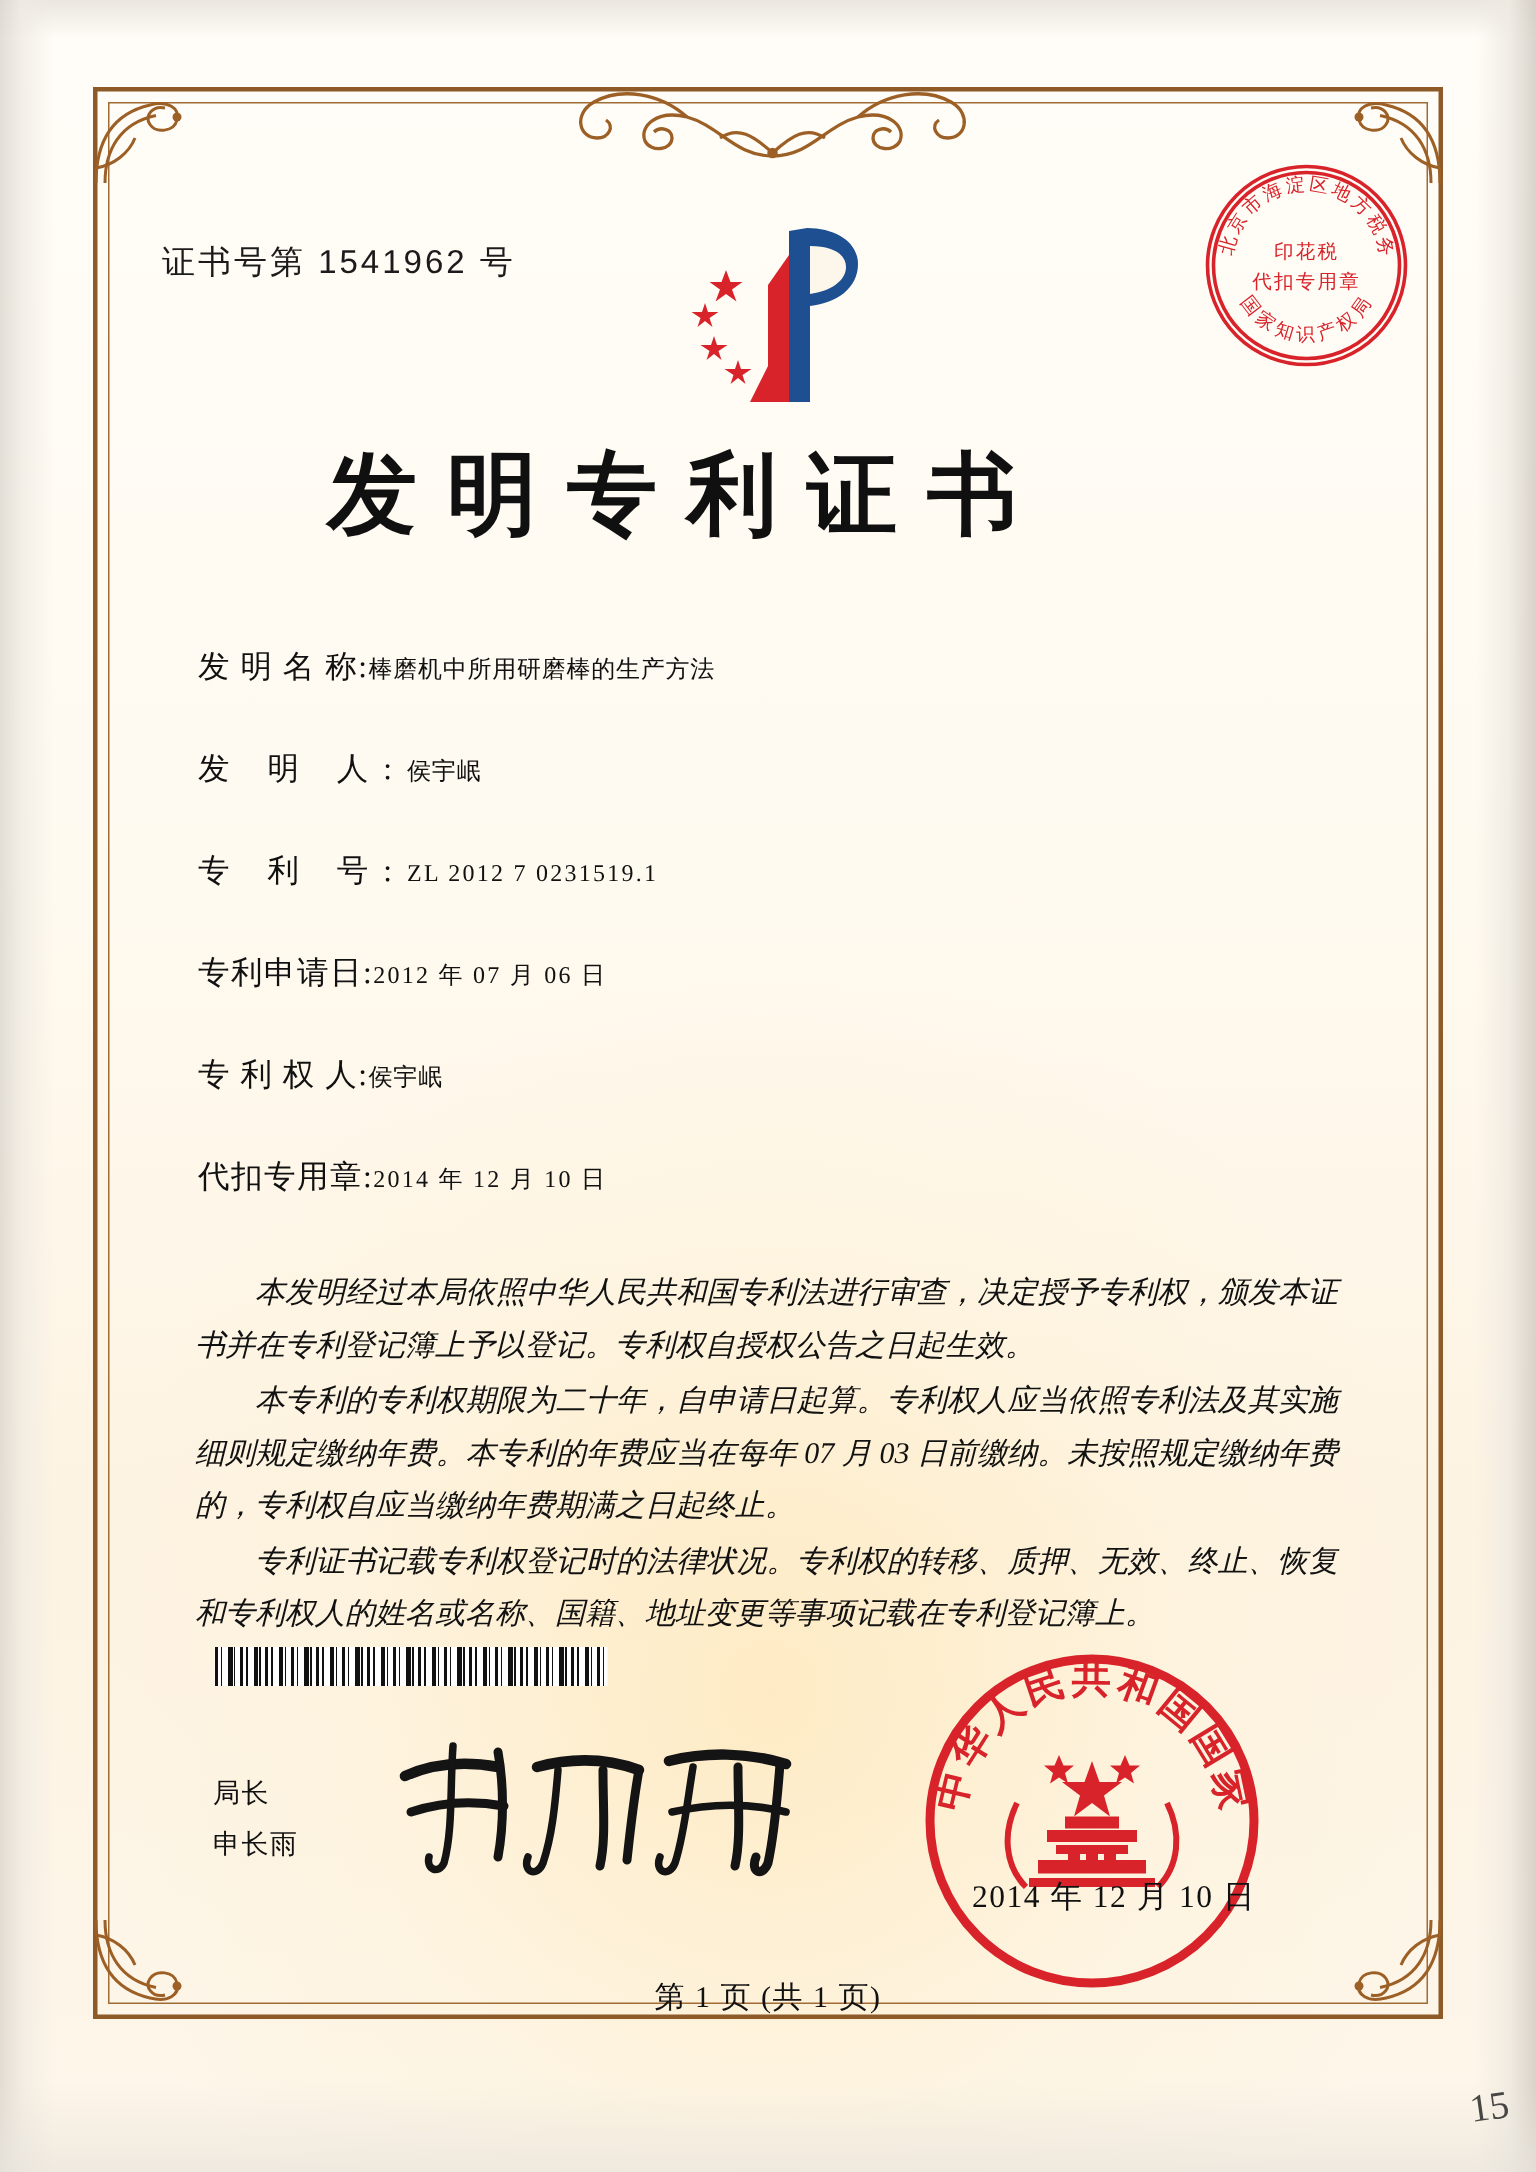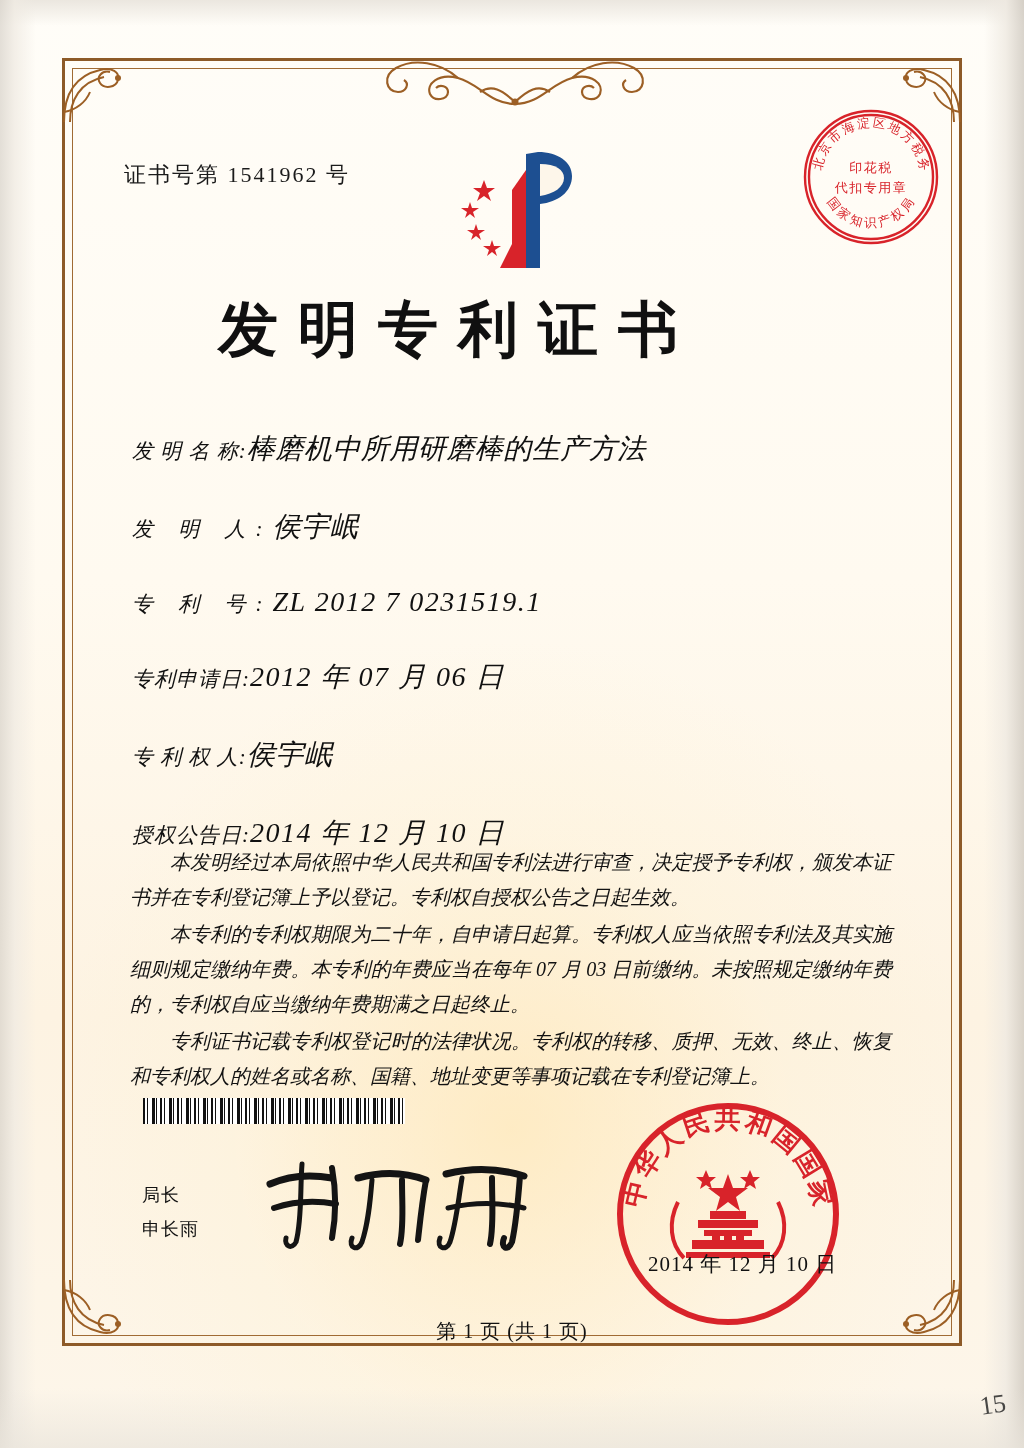--- a/index.html
+++ b/index.html
@@ -77,25 +77,25 @@
     position: absolute;
     left: 330px; top: 40px;
     width: 370px; height: 70px;
     color: #9c5f25;
   }
   .top-flourish svg { width: 100%; height: 100%; display: block; }
 
   
   .cert-number {
     position: absolute;
-    left: 124px; top: 160px;
+    left: 108px; top: 160px;
     font-size: 22px;
     letter-spacing: 2px;
     color: #1b1b1b;
-    font-family: Liberation Serif, serif;
+    font-family: Liberation Sans, sans-serif;
   }
 
   
   .logo {
     position: absolute;
     left: 440px; top: 140px;
     width: 160px; height: 145px;
   }
   .logo svg { width: 100%; height: 100%; display: block; }
 
@@ -127,29 +127,28 @@
     left: 132px; top: 430px;
     width: 760px;
     color: #111;
     font-size: 21px;
   }
   .field-row {
     display: flex;
     align-items: baseline;
     margin-bottom: 40px;
     white-space: nowrap;
-    font-style: italic;
   }
   .field-label {
     font-size: 21px;
     letter-spacing: 1px;
   }
   .field-label.spread-4 { letter-spacing: 10px; text-align: center; }
   .field-value {
-    font-size: 28px;
+    font-size: 16px;
     letter-spacing: .5px;
   }
   .field-value.mono-ish {
     font-family: "Liberation Serif", "DejaVu Serif", serif;
     letter-spacing: 1.5px;
   }
 
   
   .paras {
     position: absolute;
@@ -343,21 +342,21 @@
     </div>
     <div class="field-row">
       <span class="field-label">专利申请日:</span>
       <span class="field-value mono-ish">2012 年 07 月 06 日</span>
     </div>
     <div class="field-row">
       <span class="field-label">专 利 权 人:</span>
       <span class="field-value">侯宇岷</span>
     </div>
     <div class="field-row">
-      <span class="field-label">授权公告日:</span>
+      <span class="field-label">代扣专用章:</span>
       <span class="field-value mono-ish">2014 年 12 月 10 日</span>
     </div>
   </div>
 
   <div class="paras">
     <p class="para">本发明经过本局依照中华人民共和国专利法进行审查，决定授予专利权，颁发本证书并在专利登记簿上予以登记。专利权自授权公告之日起生效。</p>
     <p class="para">本专利的专利权期限为二十年，自申请日起算。专利权人应当依照专利法及其实施细则规定缴纳年费。本专利的年费应当在每年 07 月 03 日前缴纳。未按照规定缴纳年费的，专利权自应当缴纳年费期满之日起终止。</p>
     <p class="para">专利证书记载专利权登记时的法律状况。专利权的转移、质押、无效、终止、恢复和专利权人的姓名或名称、国籍、地址变更等事项记载在专利登记簿上。</p>
   </div>
 

